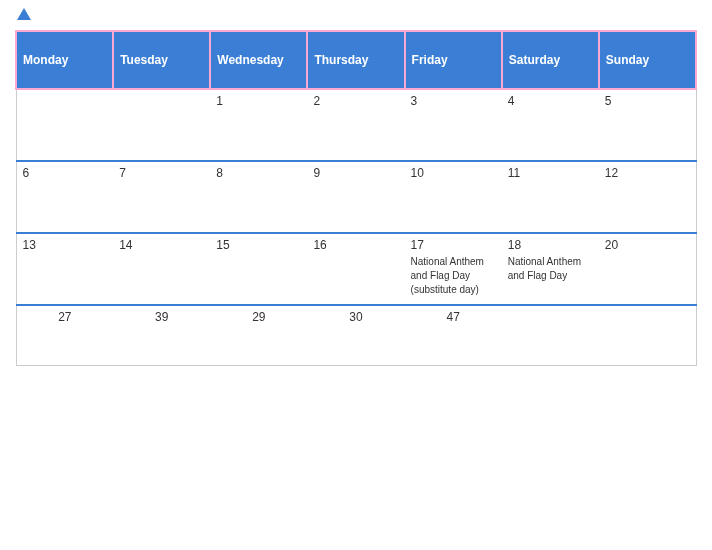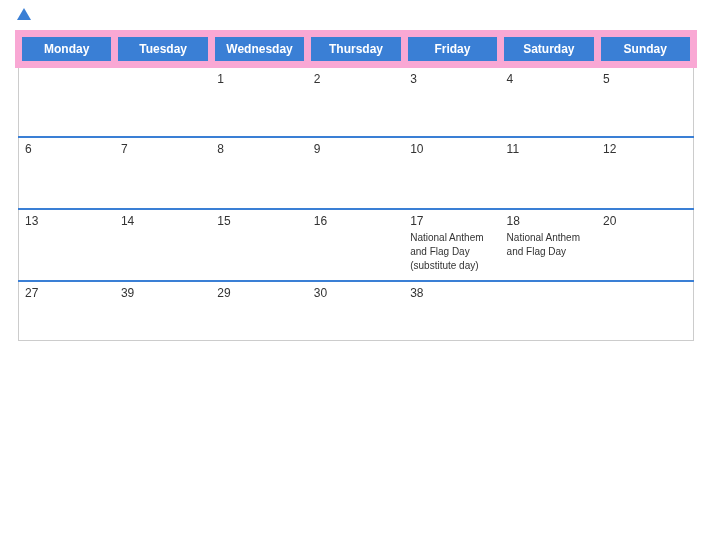--- a/index.html
+++ b/index.html
@@ -66,23 +66,23 @@
     .calendar {
       width: 100%;
       border-collapse: collapse;
       border: 1px solid #ccc;
     }
     .calendar thead tr th {
       background-color: #3a7fd5;
       color: #fff;
       font-size: 12px;
       font-weight: bold;
-      padding: 5px 6px;
-      text-align: center;
-      border: 7px solid #f9a8d4;
+      padding: 21px 6px;
+      text-align: left;
+      border: 2px solid #f9a8d4;
     }
     .calendar tbody tr td {
       vertical-align: top;
       padding: 4px 6px;
       font-size: 12px;
       color: #333;
       border: none;
       border-top: 2px solid #3a7fd5;
       height: 72px;
       width: 14.28%;
@@ -93,20 +93,21 @@
       display: block;
       margin-bottom: 2px;
     }
     .event {
       font-size: 10px;
       color: #333;
       line-height: 1.3;
     }
     .calendar tbody tr:last-child td {
       height: 60px;
+      text-align: center;
     }
   </style>
 </head>
 <body>
 
 <div class="page">
   <div class="header">
     <div class="logo">
       <span class="logo-general"></span>
       <span style="display:flex;align-items:center;">
@@ -199,20 +200,20 @@
           <td>
             <span class="day-num">39</span>
           </td>
           <td>
             <span class="day-num">29</span>
           </td>
           <td>
             <span class="day-num">30</span>
           </td>
           <td>
-            <span class="day-num">38</span>
+            <span class="day-num">47</span>
           </td>
           <td></td>
           <td></td>
         </tr>
       </tbody>
   </table>
 </div>
 
 </body></html>

